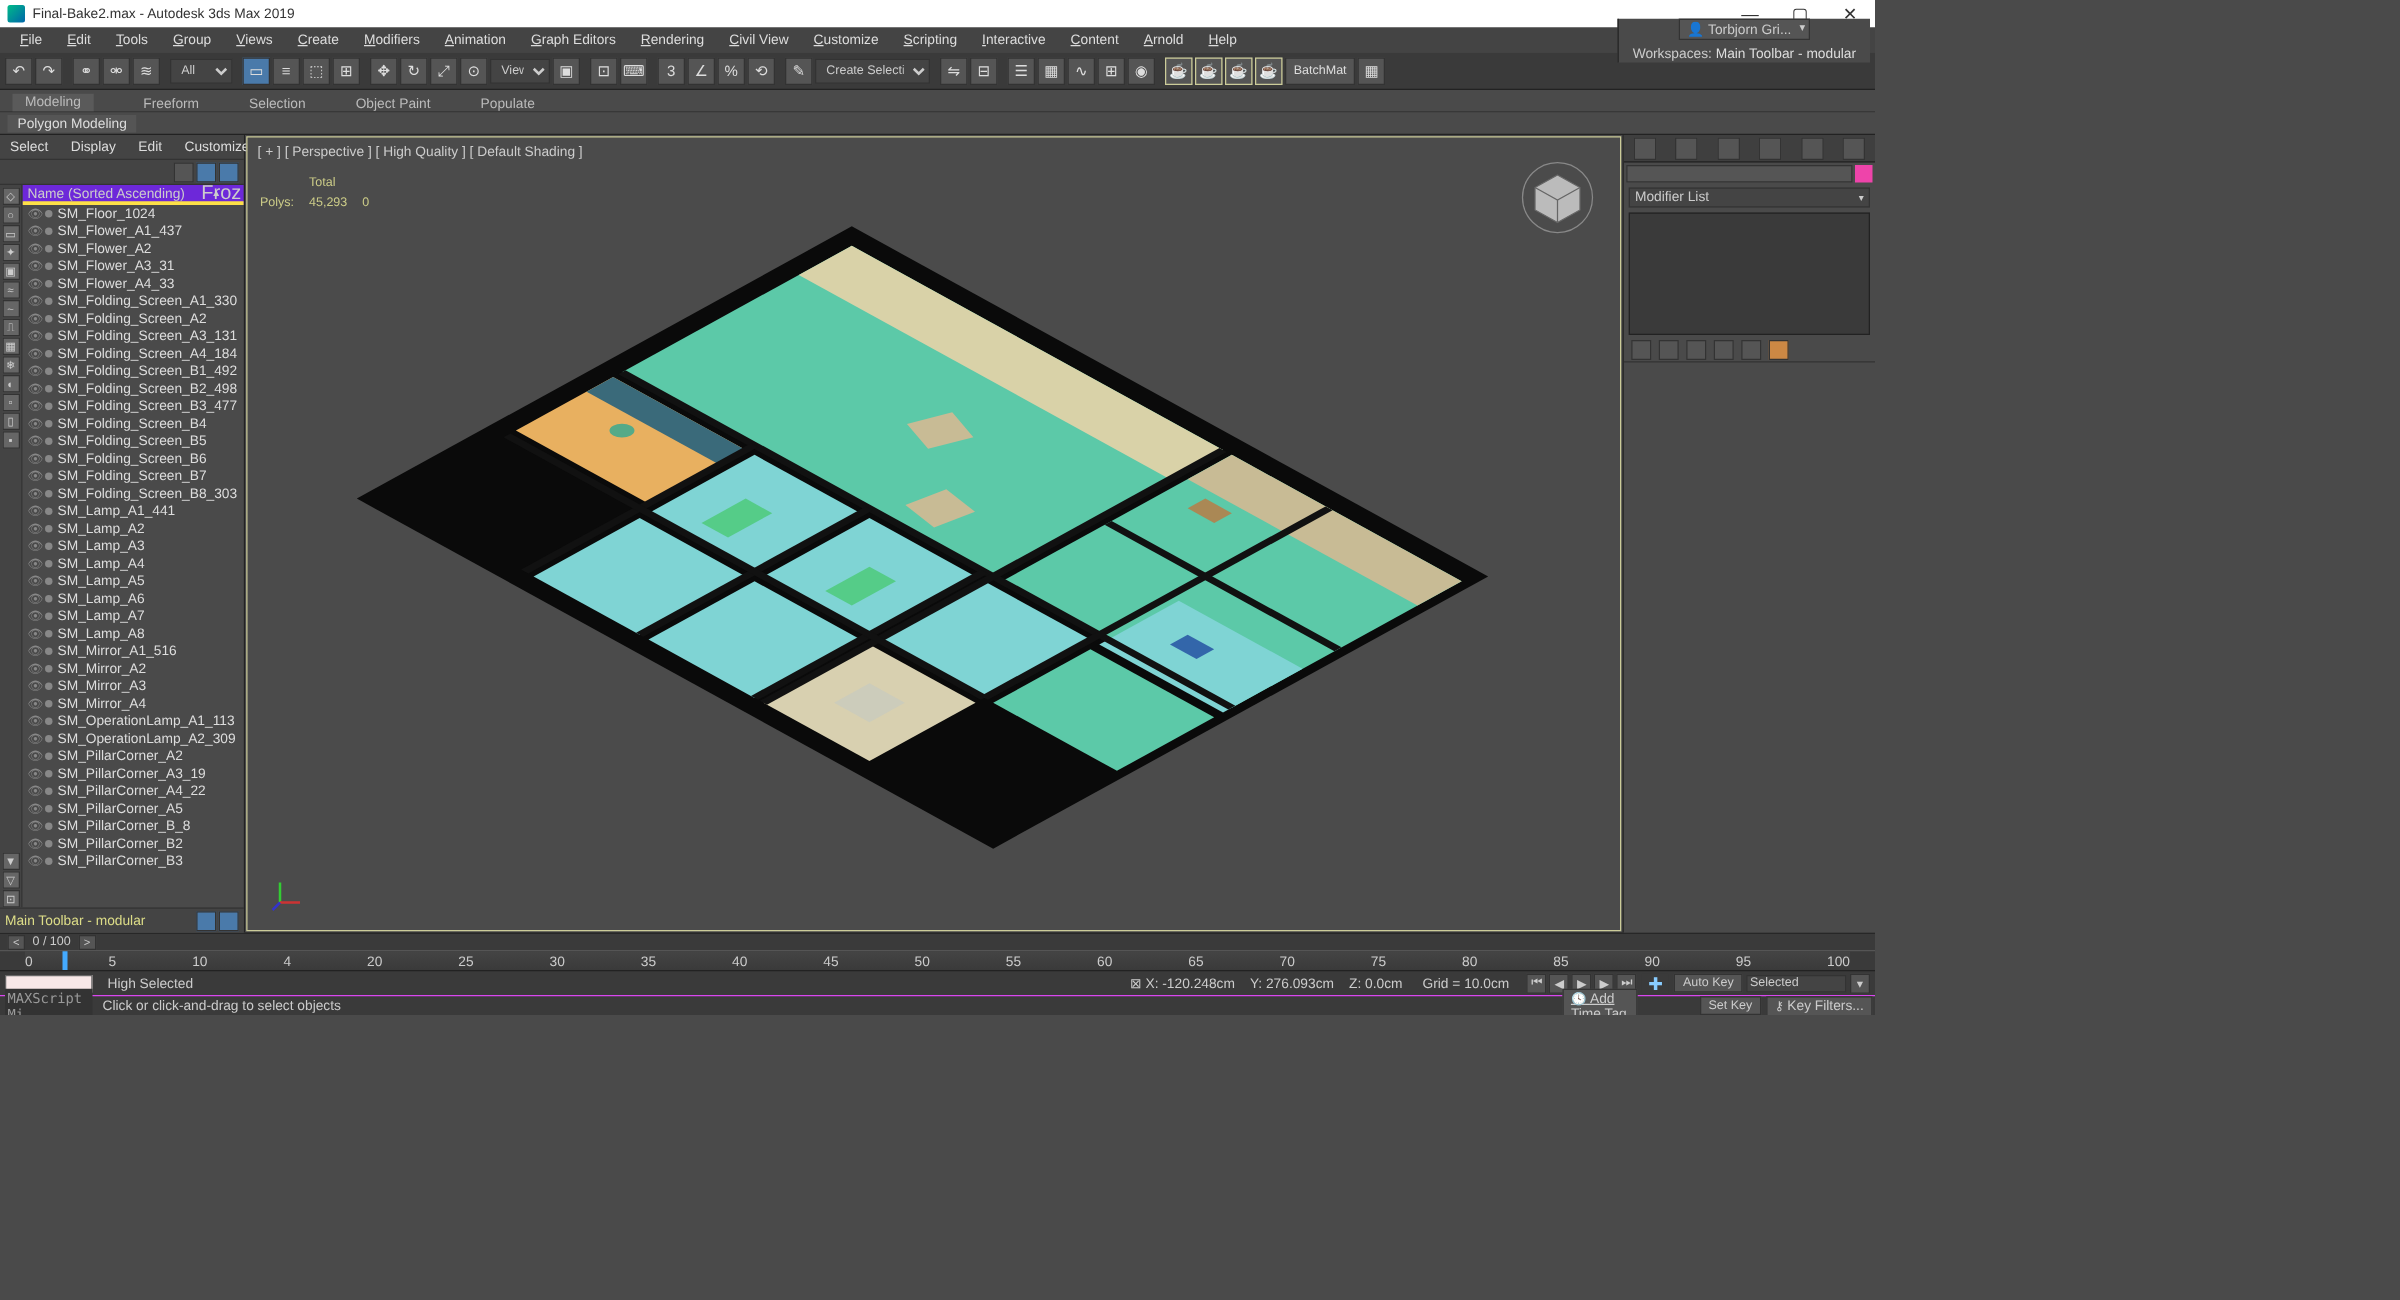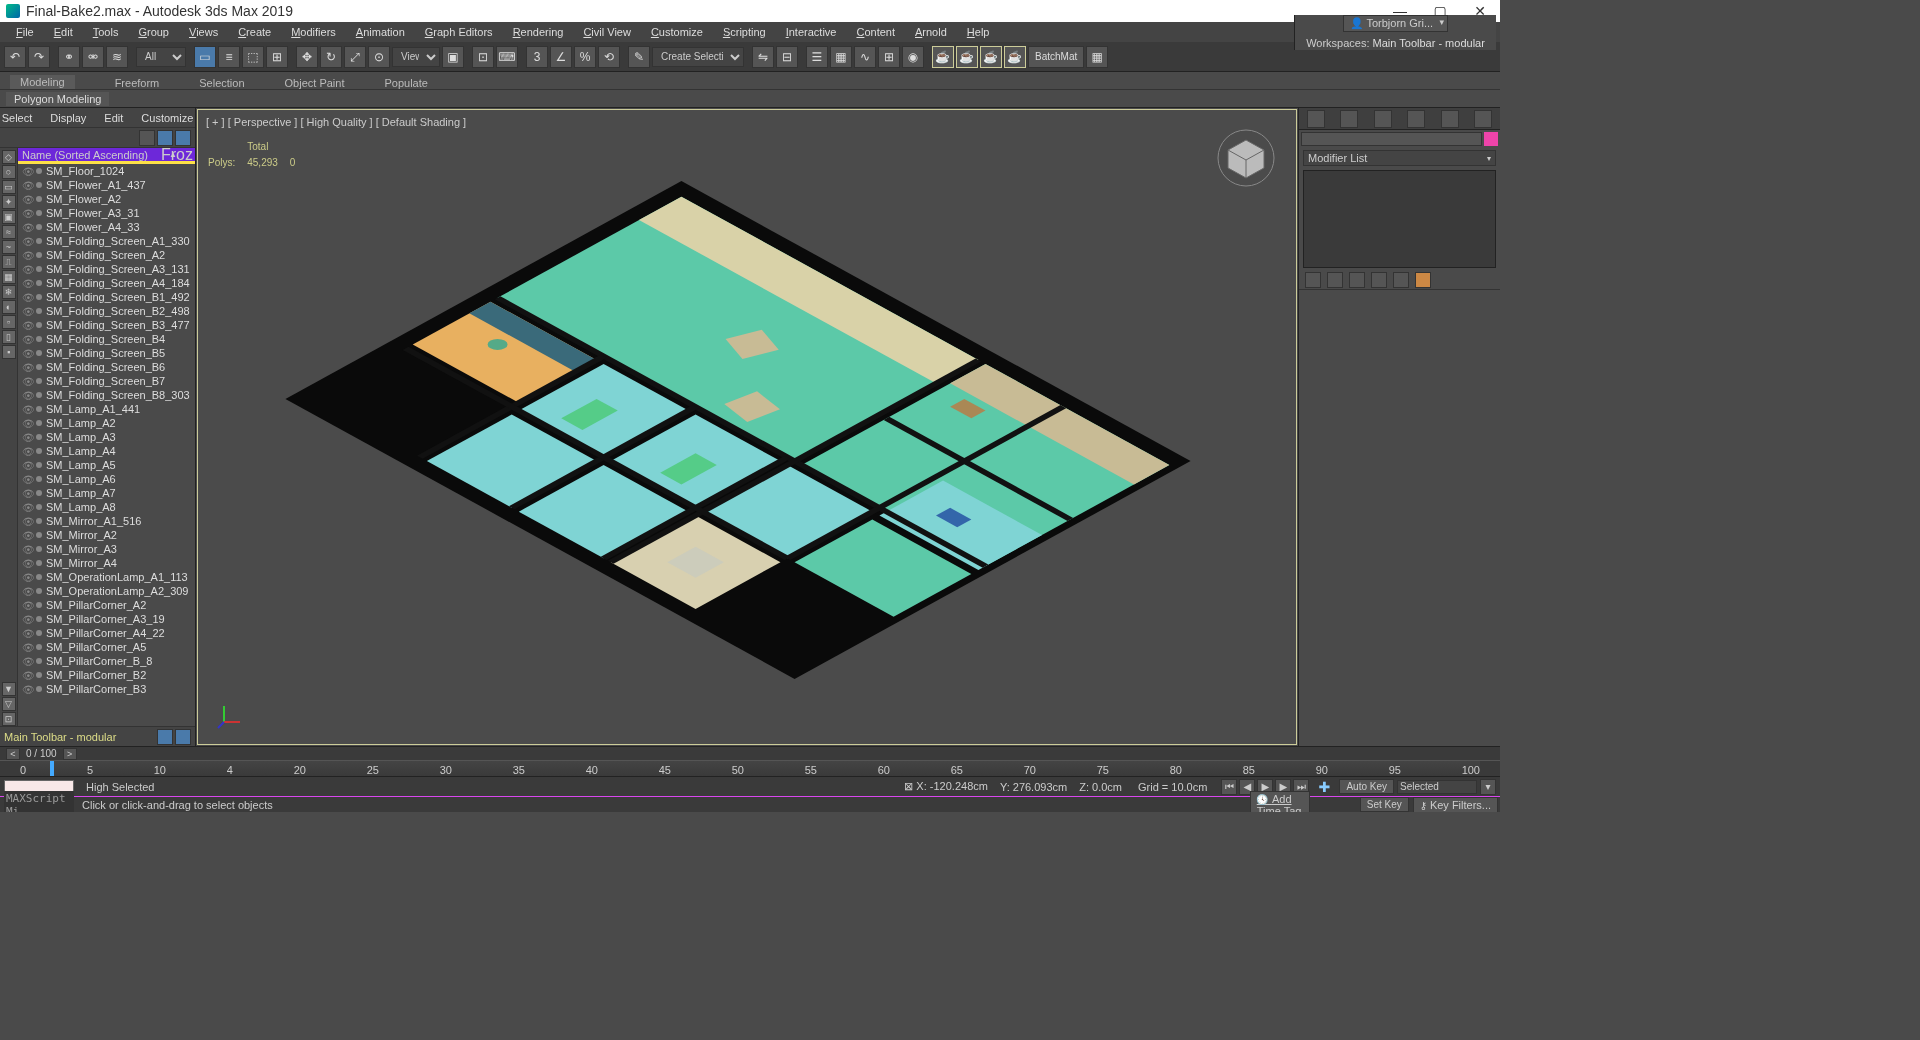--- a/index.html
+++ b/index.html
@@ -1,19 +1,19 @@
 <!DOCTYPE html>
 <html><head>
 <meta charset="utf-8">
 <style>
 * { margin:0; padding:0; box-sizing:border-box; font-family:"Segoe UI",Tahoma,sans-serif; font-size:11px; color:#ccc; user-select:none; }
 body { background:#4a4a4a; width:1500px; height:812px; overflow:hidden; position:relative; }
 .titlebar { height:22px; background:#fff; display:flex; align-items:center; padding:0 6px; position:relative; }
 .titlebar .logo { width:14px; height:14px; background:linear-gradient(135deg,#0b8,#06a); margin-right:6px; border-radius:2px; }
-.titlebar .title { color:#333; font-size:14px; }
+.titlebar .title { color:#333; font-size:11px; }
 .titlebar .winbtns { position:absolute; right:0; top:0; display:flex; height:100%; }
 .titlebar .winbtn { width:40px; display:flex; align-items:center; justify-content:center; color:#333; font-size:14px; }
 .menubar { height:20px; background:#444; display:flex; align-items:center; padding:0 6px; position:relative; }
 .menubar .mitem { padding:0 10px; color:#ddd; font-size:11px; text-decoration:underline; text-decoration-color:transparent; }
 .menubar .mitem:first-letter { text-decoration:underline; }
 .menubar .right { position:absolute; right:4px; display:flex; align-items:center; gap:4px; }
 .menubar .userbtn { background:#555; padding:1px 14px 1px 6px; border:1px solid #333; font-size:11px; position:relative; }
 .menubar .userbtn::after{content:"▾";position:absolute;right:3px;font-size:9px;}
 .menubar .ws { font-size:11px; padding:1px 6px; }
 .menubar .ws .val { color:#ddd; }
@@ -23,21 +23,21 @@
 .tbtn.wide { width:auto; padding:0 6px; font-size:10px; }
 .tsep { width:4px; height:22px; flex:0 0 auto; }
 .tsel { height:20px; background:#444; border:1px solid #333; font-size:10px; padding:0 4px; color:#ccc; flex:0 0 auto; }
 .ribbon { height:18px; background:#4a4a4a; display:flex; align-items:flex-end; padding-left:10px; gap:40px; border-bottom:1px solid #333; }
 .rtab { font-size:11px; color:#bbb; }
 .rtab.active { background:#5a5a5a; padding:1px 10px; }
 .ribbon2 { height:18px; background:#4a4a4a; border-bottom:1px solid #222; padding-left:6px; display:flex; align-items:center;}
 .ribbon2 .lbl { font-size:11px; color:#ddd; background:#555;padding:1px 8px;}
 .main { display:flex; height:calc(812px - 22px - 20px - 30px - 18px - 18px - 14px - 16px - 20px - 16px); }
 .left { width:196px; background:#4a4a4a; display:flex; flex-direction:column; border-right:1px solid #222; }
-.lefttoolbar{height:20px;background:#444;display:flex;align-items:center;gap:18px;padding:0 8px;border-bottom:1px solid #333;justify-content:center;}
+.lefttoolbar{height:20px;background:#444;display:flex;align-items:center;gap:18px;padding:0 8px;border-bottom:1px solid #333;}
 .lefttoolbar span{font-size:11px;color:#ddd;}
 .leftfilter{height:20px;background:#444;display:flex;align-items:center;justify-content:flex-end;padding:0 4px;gap:2px;border-bottom:1px solid #333;}
 .leftfilter .fb{width:16px;height:16px;background:#555;border:1px solid #333;}
 .leftfilter .fb.b{background:#4a7aaa;}
 .left .cols { display:flex; flex:1; overflow:hidden; }
 .iconcol { width:18px; background:#444; display:flex; flex-direction:column; align-items:center; padding-top:2px; gap:1px; border-right:1px solid #333;}
 .iconcol .ic { width:14px; height:14px; background:#666; border:1px solid #333; font-size:9px; display:flex;align-items:center;justify-content:center;}
 .listwrap { flex:1; display:flex; flex-direction:column; overflow:hidden; }
 .listhdr { height:16px; background:#6d28d9; display:flex; align-items:center; padding:0 4px; font-size:10px; border-bottom:3px solid #fde047; position:relative;}
 .listhdr .sort{position:absolute;right:18px;font-size:8px;}

